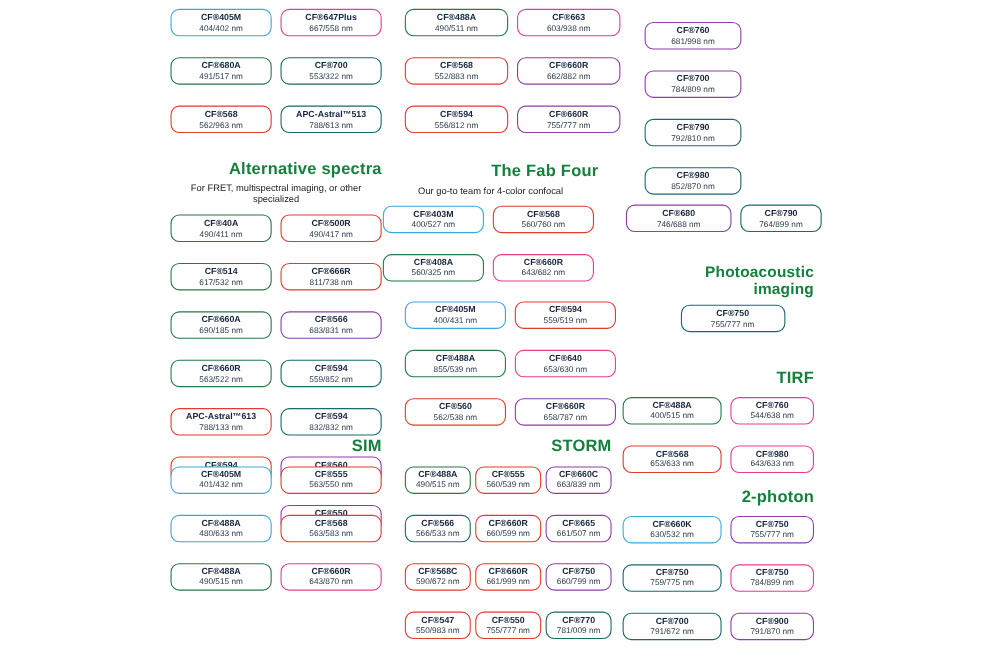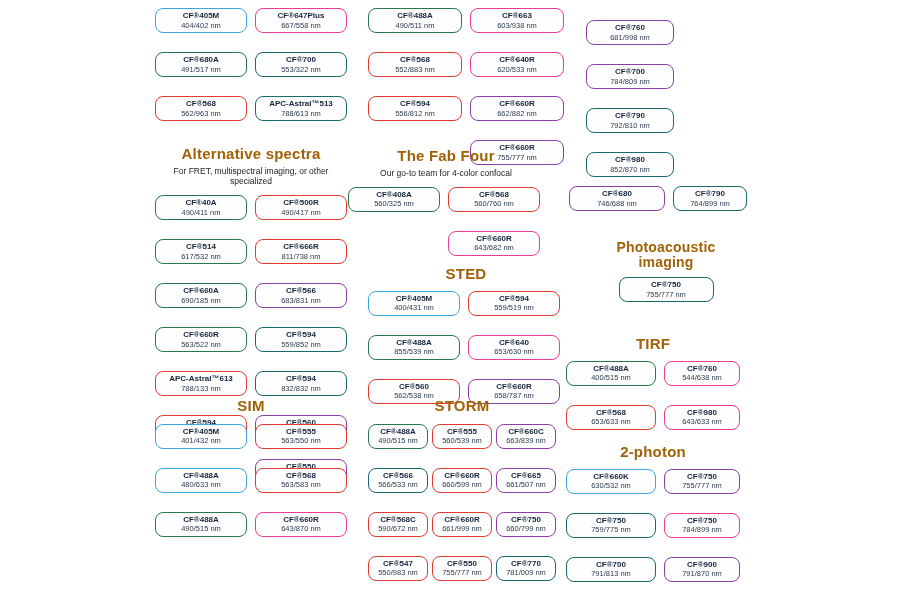--- a/index.html
+++ b/index.html
@@ -2,21 +2,21 @@
 <html><head>
 <meta charset="utf-8">
 <style>
   html,body { margin:0; padding:0; background:#ffffff; }
   .canvas {
     position:relative; width:900px; height:594px; background:#ffffff;
     font-family:"Liberation Sans", sans-serif; overflow:hidden;
   }
   .group { position:absolute; }
   .title {
-    font-weight:bold; font-size:15px; color:#a16207; text-align:center;
+    font-weight:bold; font-size:15px; color:#15803d; text-align:right;
     margin:0 0 3px 0; line-height:1.1; letter-spacing:0.2px;
   }
   .subtitle {
     font-size:8.5px; color:#1c1c1c; text-align:center; margin:0 0 9px 0; line-height:1.2;
   }
   .cols { display:flex; gap:8px; justify-content:flex-start; }
   .cols.center { justify-content:center; }
   .col { display:flex; flex-direction:column; gap:19px; }
   .chip {
     width:var(--cw, 92px); height:25px; box-sizing:border-box;
@@ -104,24 +104,20 @@
           <div class="chip" style="border-color: rgb(225, 59, 48);">
             <div class="nm">CF®594</div>
             <div class="vl">556/812 nm</div>
           </div>
         </div>
         <div class="col">
           <div class="chip" style="border-color: rgb(232, 61, 147);">
             <div class="nm">CF®663</div>
             <div class="vl">603/938 nm</div>
           </div>
-          <div class="chip" style="border-color: rgb(232, 61, 147);">
-            <div class="nm">CF®640R</div>
-            <div class="vl">620/533 nm</div>
-          </div>
           <div class="chip" style="border-color: rgb(140, 63, 169);">
             <div class="nm">CF®660R</div>
             <div class="vl">662/882 nm</div>
           </div>
           <div class="chip" style="border-color: rgb(140, 63, 169);">
             <div class="nm">CF®660R</div>
             <div class="vl">755/777 nm</div>
           </div>
         </div>
       </div>
@@ -211,20 +207,24 @@
           </div>
         </div>
       </div>
   </section>
 
   <section class="group" id="fab_four">
     <h2 class="title">The Fab Four</h2>
     <p class="subtitle">Our go-to team for 4-color confocal</p>
     <div class="cols">
         <div class="col">
+          <div class="chip" style="border-color: rgb(58, 167, 223);">
+            <div class="nm">CF®403M</div>
+            <div class="vl">400/527 nm</div>
+          </div>
           <div class="chip" style="border-color: rgb(39, 121, 74);">
             <div class="nm">CF®408A</div>
             <div class="vl">560/325 nm</div>
           </div>
         </div>
         <div class="col">
           <div class="chip" style="border-color: rgb(225, 59, 48);">
             <div class="nm">CF®568</div>
             <div class="vl">560/760 nm</div>
           </div>
@@ -259,21 +259,20 @@
         <div class="col">
           <div class="chip" style="border-color: rgb(24, 106, 108);">
             <div class="nm">CF®750</div>
             <div class="vl">755/777 nm</div>
           </div>
         </div>
       </div>
   </section>
 
   <section class="group" id="sted">
-    <h2 class="title">STED</h2>
     <div class="cols">
         <div class="col">
           <div class="chip" style="border-color: rgb(58, 167, 223);">
             <div class="nm">CF®405M</div>
             <div class="vl">400/431 nm</div>
           </div>
           <div class="chip" style="border-color: rgb(39, 121, 74);">
             <div class="nm">CF®488A</div>
             <div class="vl">855/539 nm</div>
           </div>
@@ -426,21 +425,21 @@
           <div class="chip" style="border-color: rgb(58, 167, 223);">
             <div class="nm">CF®660K</div>
             <div class="vl">630/532 nm</div>
           </div>
           <div class="chip" style="border-color: rgb(24, 106, 108);">
             <div class="nm">CF®750</div>
             <div class="vl">759/775 nm</div>
           </div>
           <div class="chip" style="border-color: rgb(24, 106, 108);">
             <div class="nm">CF®700</div>
-            <div class="vl">791/813 nm</div>
+            <div class="vl">791/672 nm</div>
           </div>
         </div>
         <div class="col">
           <div class="chip" style="border-color: rgb(140, 63, 169);">
             <div class="nm">CF®750</div>
             <div class="vl">755/777 nm</div>
           </div>
           <div class="chip" style="border-color: rgb(232, 61, 147);">
             <div class="nm">CF®750</div>
             <div class="vl">784/899 nm</div>

